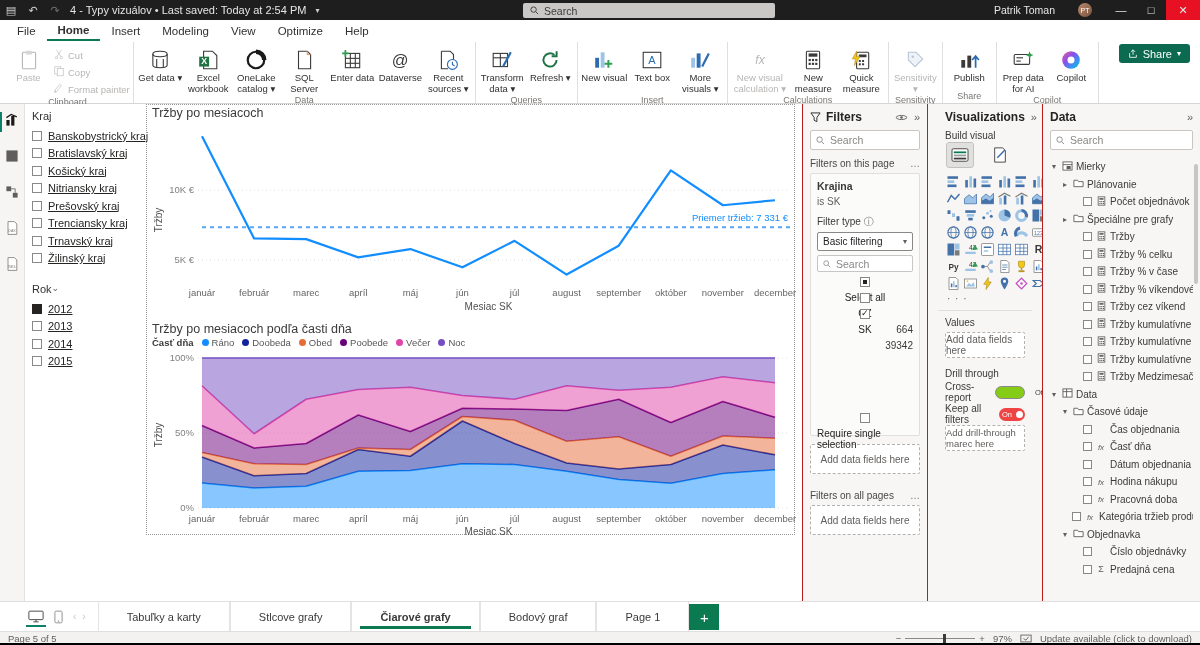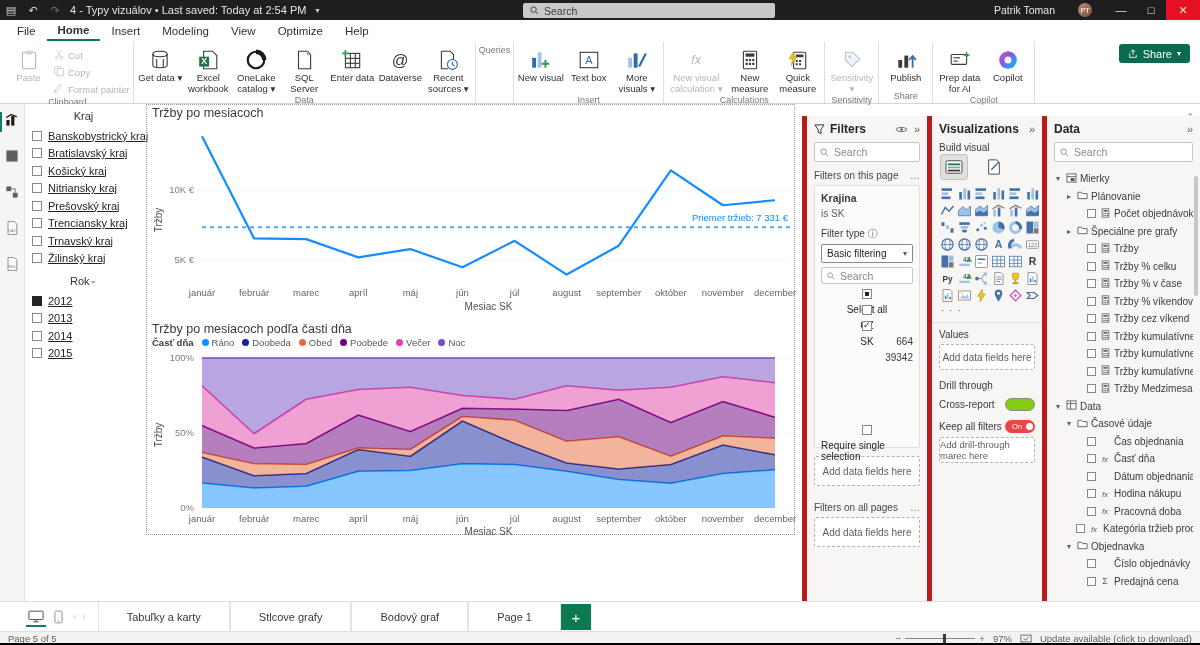--- a/index.html
+++ b/index.html
@@ -36,41 +36,41 @@
   .clip-item { display:flex; align-items:center; gap:3px; white-space:nowrap; }
   #ribbon-collapse { position:absolute; right:6px; top:92px; font-size:9px; color:#797775; }
 
   
   #rail { left:0; top:104px; width:25px; height:497px; background:#f6f5f4; border-right:1px solid #e4e2e0; display:flex; flex-direction:column; align-items:center; padding-top:8px; gap:16px; }
   .rail-item { position:relative; width:25px; height:20px; display:flex; align-items:center; justify-content:center; }
   .rail-item.active::before { content:""; position:absolute; left:0; top:0; width:2px; height:20px; background:#0c8068; }
 
   
   #slicers { left:25px; top:104px; width:120px; height:497px; background:#fff; padding:6px 0 0 7px; }
-  .slicer-title { font-size:11px; color:#323130; display:flex; justify-content:center; padding-right:10px; margin-bottom:5px; }
+  .slicer-title { font-size:11px; color:#323130; display:flex; justify-content:flex-start; padding-right:10px; margin-bottom:5px; }
   .slicer-item { display:flex; align-items:center; gap:6px; font-size:11px; color:#252423; height:17.5px; cursor:pointer; white-space:nowrap;text-decoration:underline; }
   .cb { width:10px; height:10px; border:1px solid #8a8886; background:#fff; flex:0 0 auto; position:relative; }
   .cb.filled { background:#252423; border-color:#252423; }
   .cb.checked::after { content:"✓"; position:absolute; left:0px; top:-2px; font-size:9px; color:#252423; }
   .cb.partial::after { content:""; position:absolute; left:2px; top:2px; width:4px; height:4px; background:#252423; }
 
   
   #sel-rect { left:146px; top:104px; width:649px; height:431px; border:1px dotted #9a9896; pointer-events:none; }
   .chart-title { font-size:12.5px; color:#3b3a39; }
   #line-title { left:152px; top:106px; }
   #area-title { left:152px; top:322px; }
   #area-legend { left:152px; top:337px; display:flex; align-items:center; gap:8px; font-size:9.5px; color:#555; }
   #area-legend .lg-title { font-weight:bold; color:#3b3a39; }
   .lg-item { display:flex; align-items:center; gap:3px; }
   .lg-dot { width:7px; height:7px; border-radius:50%; }
 
   
-  .pane { top:116px; height:497px; background:#f7f6f5; border-left:5px solid #b91c1c; }
+  .pane { top:104px; height:497px; background:#f7f6f5; border-left:1px solid #b91c1c; }
   #filters-pane { left:802px; width:125px; padding:6px 7px; }
-  #viz-pane { left:927px; width:115px; padding:6px 7px; }
+  #viz-pane { left:927px; width:115px; padding:6px 17px; }
   #data-pane { left:1042px; width:158px; padding:6px 7px; }
   .pane-head { display:flex; align-items:center; font-size:12px; font-weight:bold; color:#252423; margin-bottom:6px; }
   .pane-head .spacer { flex:1; }
   .pane-head .phicon { font-weight:normal; color:#605e5c; font-size:11px; margin-left:6px; }
   .searchbox { background:#fff; border:1px solid #c8c6c4; border-radius:2px; height:20px; display:flex; align-items:center; gap:5px; padding:0 5px; font-size:10.5px; color:#8a8886; }
   .section-row { display:flex; align-items:center; font-size:10px; color:#494847; margin:8px 0 4px 0; }
   .section-row .dots { margin-left:auto; color:#797775; }
   .dropzone { background:#fff; border:1px dashed #b3b0ad; border-radius:2px; height:26px; display:flex; align-items:center; justify-content:center; font-size:10px; color:#605e5c; }
   .filter-card { background:#fbfbfa; border:1px solid #e1dfdd; border-radius:2px; padding:6px 6px; font-size:10px; color:#3b3a39; }
   .filter-card .fname { font-weight:bold; font-size:10.5px; }
@@ -277,20 +277,42 @@
                   <circle cx="14" cy="14" r="4.5" fill="#fff" stroke="#2b6cb0"></circle>
                   <path d="M14 11.5V14l2 1.5" fill="none" stroke="#2b6cb0"></path>
                 </svg>
               </div>
               <div>Recent sources ▾</div>
             </div>
           </div>
           <div class="rgroup-label">Data</div>
         </div>
         <div class="rgroup">
+          <div class="rgroup-buttons">
+            <div class="rbtn">
+              <div class="ricon">
+                <svg width="22" height="22" viewBox="0 0 20 20">
+                  <rect x="2" y="4" width="13" height="12" fill="#fff" stroke="#3b3a39"></rect>
+                  <line x1="2" y1="8" x2="15" y2="8" stroke="#3b3a39"></line>
+                  <line x1="8.5" y1="4" x2="8.5" y2="16" stroke="#3b3a39"></line>
+                  <line x1="18" y1="3" x2="11" y2="16" stroke="#2b6cb0" stroke-width="2"></line>
+                </svg>
+              </div>
+              <div>Transform data ▾</div>
+            </div>
+            <div class="rbtn">
+              <div class="ricon">
+                <svg width="22" height="22" viewBox="0 0 20 20">
+                  <path d="M16 10a6 6 0 1 1-2-4.5" fill="none" stroke="#217346" stroke-width="1.8"></path>
+                  <path d="M16 2v4.5h-4.5" fill="none" stroke="#217346" stroke-width="1.8"></path>
+                </svg>
+              </div>
+              <div>Refresh ▾</div>
+            </div>
+          </div>
           <div class="rgroup-label">Queries</div>
         </div>
         <div class="rgroup">
           <div class="rgroup-buttons">
             <div class="rbtn">
               <div class="ricon">
                 <svg width="22" height="22" viewBox="0 0 20 20">
                   <rect x="2" y="8" width="3.5" height="9" fill="#2b6cb0"></rect>
                   <rect x="7" y="3" width="3.5" height="14" fill="#9dc3e6"></rect>
                   <path d="M14 10v7M10.5 13.5h7" stroke="#2e9e4f" stroke-width="1.8"></path>
@@ -497,21 +519,21 @@
         </div>
         <div class="slicer-item">
           <span class="cb"></span>
           <span>Trnavský kraj</span>
         </div>
         <div class="slicer-item">
           <span class="cb"></span>
           <span>Žilinský kraj</span>
         </div>
       </div>
-    <div class="slicer-title" style="margin-top:8px">
+    <div class="slicer-title" style="margin-top:16px">
       <span>Rok</span>
       <span style="color:#605e5c;font-size:9px">⌄</span>
     </div>
     <div id="rok-items">
         <div class="slicer-item">
           <span class="cb filled"></span>
           <span>2012</span>
         </div>
         <div class="slicer-item">
           <span class="cb"></span>
@@ -1313,20 +1335,21 @@
           </svg>
       </span>
     </div>
     <span class="pg-arrows">
         <span>‹</span>
         <span>›</span>
       </span>
     <div id="page-tabs" style="display:flex">
         <div class="ptab">Tabuľky a karty</div>
         <div class="ptab">Stlcove grafy</div>
+        <div class="ptab active">Čiarové grafy</div>
         <div class="ptab">Bodový graf</div>
         <div class="ptab">Page 1</div>
       </div>
     <div id="add-page">+</div>
   </div>
 
   <div id="status-bar" class="abs">
     <span>Page 5 of 5</span>
     <div id="status-right">
       <div id="zoom-slider">

